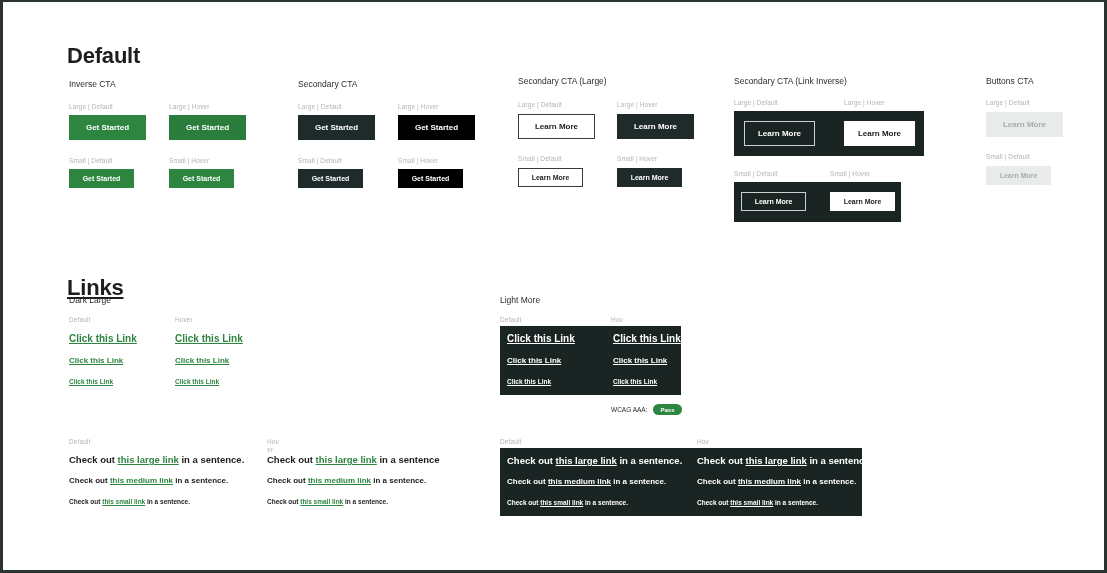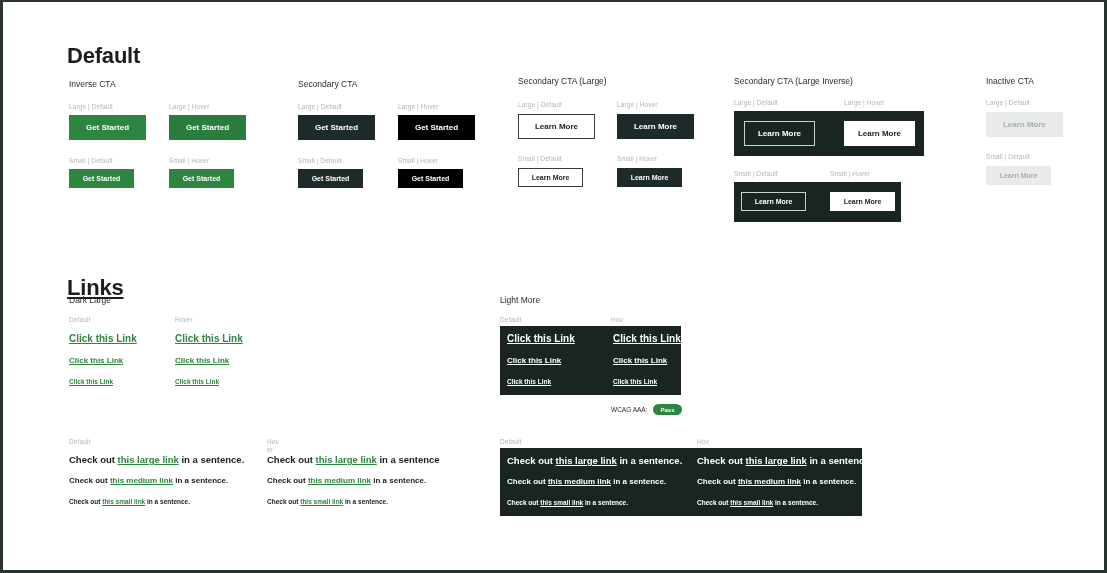--- a/index.html
+++ b/index.html
@@ -170,37 +170,37 @@
 
   <div class="state-label" style="left:614px; top:99px;">Large | Hover</div>
   <div class="btn btn-lg ghost-hover" style="left:614px; top:112px;">Learn More</div>
 
   <div class="state-label" style="left:515px; top:153px;">Small | Default</div>
   <div class="btn btn-sm ghost" style="left:515px; top:166px;">Learn More</div>
 
   <div class="state-label" style="left:614px; top:153px;">Small | Hover</div>
   <div class="btn btn-sm ghost-hover" style="left:614px; top:166px;">Learn More</div>
 
-  <div class="group-title" style="left:731px; top:74px;">Secondary CTA (Large Inverse)</div>
+  <div class="group-title" style="left:731px; top:74px;">Secondary CTA (Link Inverse)</div>
 
   <div class="state-label" style="left:731px; top:97px;">Large | Default</div>
   <div class="state-label" style="left:841px; top:97px;">Large | Hover</div>
 
   <div class="dark-panel" style="left:731px; top:109px; width:190px; height:45px;"></div>
   <div class="btn btn-lg wide ghost-inv" style="left:741px; top:119px;">Learn More</div>
   <div class="btn btn-lg wide ghost-inv-hover" style="left:841px; top:119px;">Learn More</div>
 
   <div class="state-label" style="left:731px; top:168px;">Small | Default</div>
   <div class="state-label" style="left:827px; top:168px;">Small | Hover</div>
 
   <div class="dark-panel" style="left:731px; top:180px; width:167px; height:40px;"></div>
   <div class="btn btn-sm ghost-inv" style="left:738px; top:190px;">Learn More</div>
   <div class="btn btn-sm ghost-inv-hover" style="left:827px; top:190px;">Learn More</div>
 
-  <div class="group-title" style="left:983px; top:74px;">Inactive CTA</div>
+  <div class="group-title" style="left:983px; top:74px;">Buttons CTA</div>
 
   <div class="state-label" style="left:983px; top:97px;">Large | Default</div>
   <div class="btn btn-lg inactive" style="left:983px; top:110px;">Learn More</div>
 
   <div class="state-label" style="left:983px; top:151px;">Small | Default</div>
   <div class="btn btn-sm inactive" style="left:983px; top:164px;">Learn More</div>
 
   <div class="section-title" style="left:64px; top:273px;text-decoration:underline;">Links</div>
 
   <div class="group-title" style="left:66px; top:293px;">Dark Large</div>

